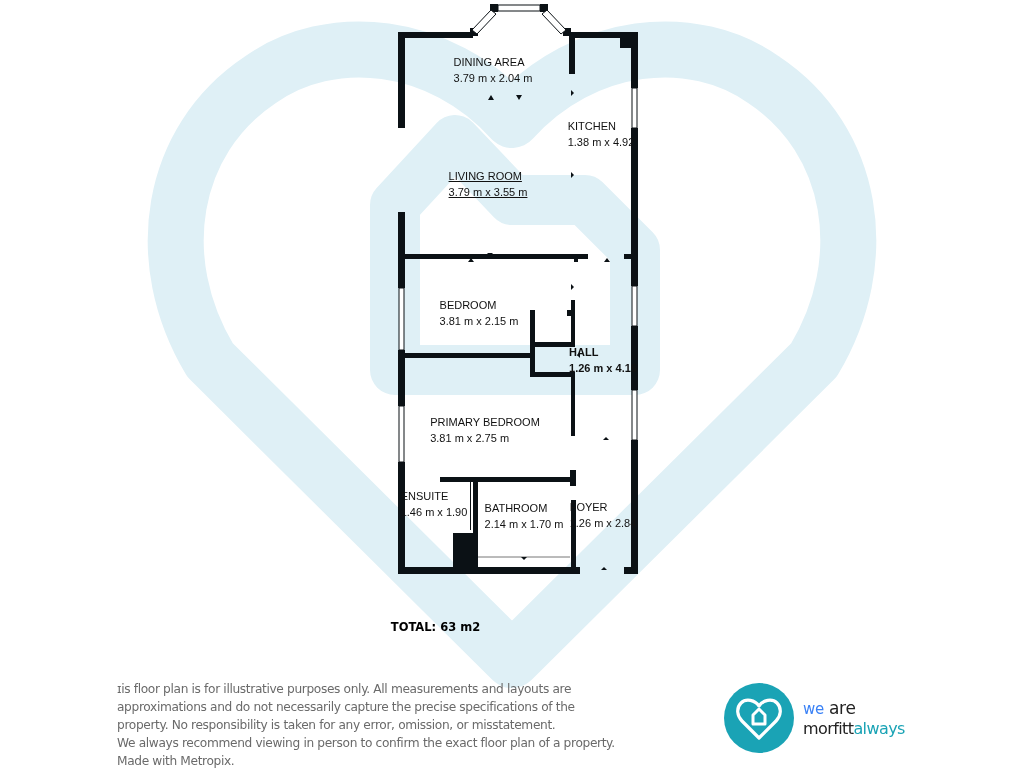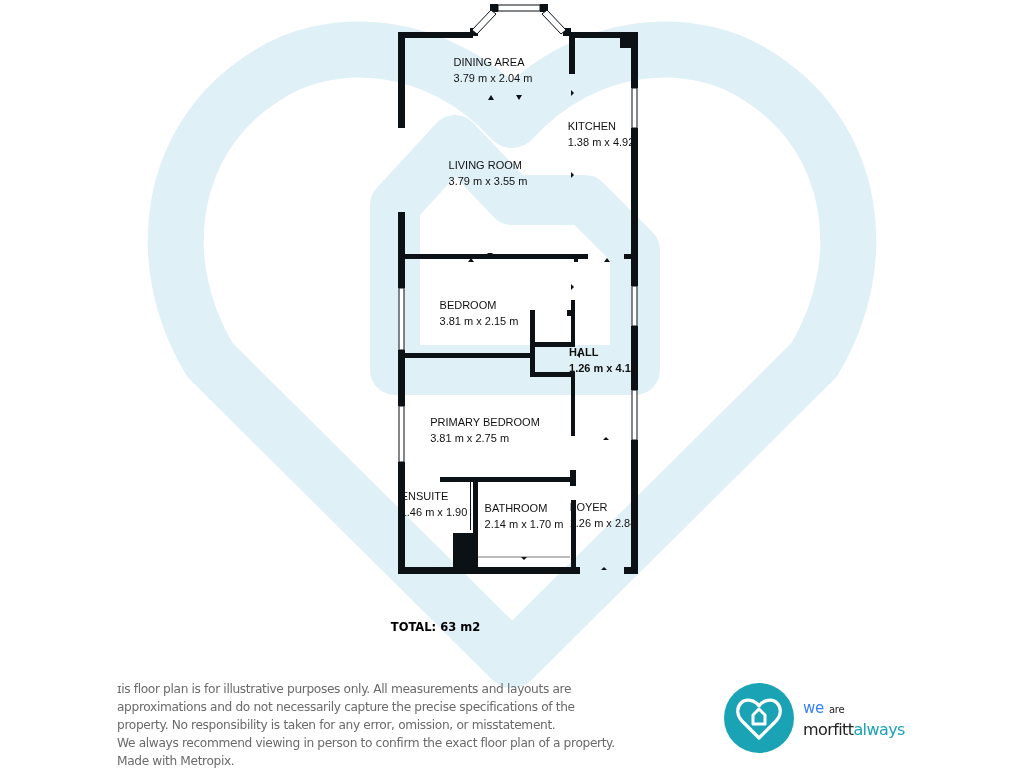--- a/index.html
+++ b/index.html
@@ -7,21 +7,21 @@
     .watermark { position: absolute; left: 0; top: 0; width: 1024px; height: 768px; pointer-events: none; }
     .plan { position: absolute; left: 0; top: 0; width: 1024px; height: 620px; }
     .room-label { position: absolute; text-align: left; font-family: "Liberation Sans", sans-serif; font-size: 11px; color: #111; line-height: 16px; white-space: nowrap; transform: translateX(-50%); }
     .totals { position: absolute; left: 0; width: 871px; top: 620px; text-align: center; font-family: "DejaVu Sans", sans-serif; font-size: 11px; color: #000; line-height: 14px; }
     .totals .total { font-weight: bold; font-size: 11.5px; }
     .disclaimer { position: absolute; left: 117px; top: 680px; width: 560px; font-family: "DejaVu Sans", sans-serif; font-size: 12.2px; color: #6a6a6a; line-height: 18px; letter-spacing: -0.35px; }
     .disclaimer p { margin: 0; white-space: nowrap; }
     .logo { position: absolute; left: 724px; top: 683px; }
     .logo-text { position: absolute; left: 803px; top: 698px; font-family: "DejaVu Sans", sans-serif; line-height: 20px; }
     .logo-text .we { font-size: 15px; color: #3b82f6; letter-spacing: -0.3px; }
-    .logo-text .are { font-size: 10px; color: #222; letter-spacing: -0.3px; }
+    .logo-text .are { font-size: 17px; color: #222; letter-spacing: -0.3px; }
     .logo-text .line2 { font-size: 16px; letter-spacing: -0.6px; }
     .logo-text .morfitt { color: #222; }
     .logo-text .smith { color: #1aa3b5; }
   </style>
 </head>
 <body>
 
 <svg class="watermark" viewBox="0 0 1024 768" xmlns="http://www.w3.org/2000/svg">
   <g fill="none" stroke="#dff0f6" stroke-linejoin="round" stroke-linecap="round">
     <path d="M512 120 C 440 40, 330 30, 260 80 C 170 140, 150 260, 210 360 L 512 660 L 814 360 C 874 260, 854 140, 764 80 C 694 30, 584 40, 512 120 Z" stroke-width="56"></path>
@@ -113,21 +113,21 @@
 </svg>
 
 <div class="room-label" style="left:493px; top:54px;">
   <div>DINING AREA</div>
   <div>3.79 m x 2.04 m</div>
 </div>
 <div class="room-label" style="left:601px; top:118px;">
   <div>KITCHEN</div>
   <div>1.38 m x 4.92</div>
 </div>
-<div class="room-label" style="left:488px; top:157px;">
+<div class="room-label" style="left:488px; top:168px;text-decoration:underline;">
   <div>LIVING ROOM</div>
   <div>3.79 m x 3.55 m</div>
 </div>
 <div class="room-label" style="left:479px; top:297px;">
   <div>BEDROOM</div>
   <div>3.81 m x 2.15 m</div>
 </div>
 <div class="room-label" style="left:603px; top:344px;font-weight:bold;">
   <div>HALL</div>
   <div>1.26 m x 4.16</div>

